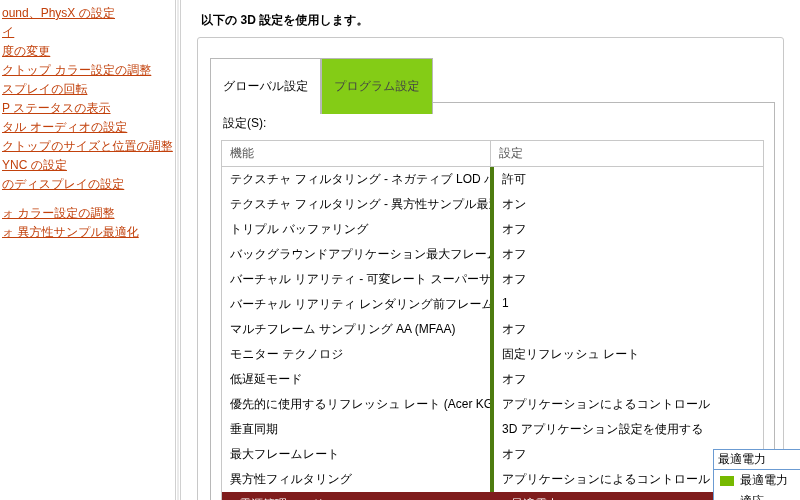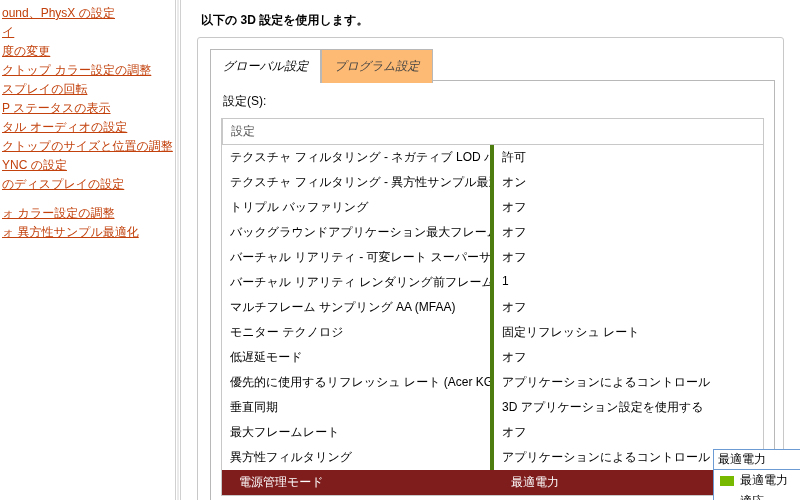--- a/index.html
+++ b/index.html
@@ -5,22 +5,22 @@
   * { box-sizing: border-box; margin: 0; padding: 0; font-family: "Meiryo UI", "MS UI Gothic", sans-serif; font-size: 12px; }
   body { width: 800px; height: 500px; overflow: hidden; background: #fff; display: flex; }
   .sidebar { width: 175px; height: 100%; background: #fff; padding: 4px 2px; overflow: hidden; }
   .sidebar a { display: block; color: #c2410c; text-decoration: underline; padding: 1px 0; white-space: nowrap; cursor: pointer; }
   .divider { width: 6px; background: #fff; border-left: 1px solid #d0d0d0; border-right: 1px solid #d0d0d0; height: 100%; position: relative; }
   .divider::after{ content:''; position:absolute; left:1px; top:0; width:2px; height:100%; background:#eaeaea; }
   .main { flex: 1; padding: 12px 16px 0 16px; position: relative; }
   .heading { font-weight: bold; margin: 0 0 6px 4px; }
   .panel { border: 1px solid #c8c8c8; border-radius: 3px; background: #fff; margin-top: 8px; padding: 0; }
   .tabs { display: flex; gap: 0; margin: 8px 0 0 12px; }
-  .tab { border: 1px solid #b8b8b8; border-bottom: none; background: #fff; padding: 8px 12px; cursor: pointer; position: relative; top: 3px; font-style: italic; }
-  .tab.inactive { background: #fdba74; color: #444; text-align: right; }
+  .tab { border: 1px solid #b8b8b8; border-bottom: none; background: #fff; padding: 19px 12px; cursor: pointer; position: relative; top: 12px; }
+  .tab.inactive { background: #84cc16; color: #444; text-align: right; }
   .tab.active { z-index: 2; }
   .tabbody { border: 1px solid #b8b8b8; margin: 0 8px 8px 12px; padding: 10px 10px 6px 10px; background: #fff; }
   .settings-label { margin: 2px 0 8px 2px; }
   .grid { border: 1px solid #c8c8c8; }
   .ghead, .grow { display: flex; }
   .ghead { border-bottom: 1px solid #c8c8c8; color: #555; }
   .gcol1 { flex: 0 0 268px; padding: 4px 8px; white-space: nowrap; overflow: hidden; }
   .gcol2 { flex: 1; padding: 4px 8px; white-space: nowrap; overflow: hidden; border-left: 4px solid #4d7c0f; }
   .ghead .gcol2 { border-left: 1px solid #c8c8c8; }
   .grow.sel { background: #7f1d1d; color: #fff; padding-left: 9px; }
@@ -58,20 +58,21 @@
 
   <div class="panel">
     <div class="tabs">
       <div class="tab active">グローバル設定</div>
       <div class="tab inactive">プログラム設定</div>
     </div>
     <div class="tabbody">
       <div class="settings-label">設定(S):</div>
       <div class="grid">
         <div class="ghead">
+          <div class="gcol1">機能</div>
           <div class="gcol2">設定</div>
         </div>
         <div id="rows">
             <div class="grow">
               <div class="gcol1">テクスチャ フィルタリング - ネガティブ LOD バイアス</div>
               <div class="gcol2">許可</div>
             </div>
             <div class="grow">
               <div class="gcol1">テクスチャ フィルタリング - 異方性サンプル最適化</div>
               <div class="gcol2">オン</div>

